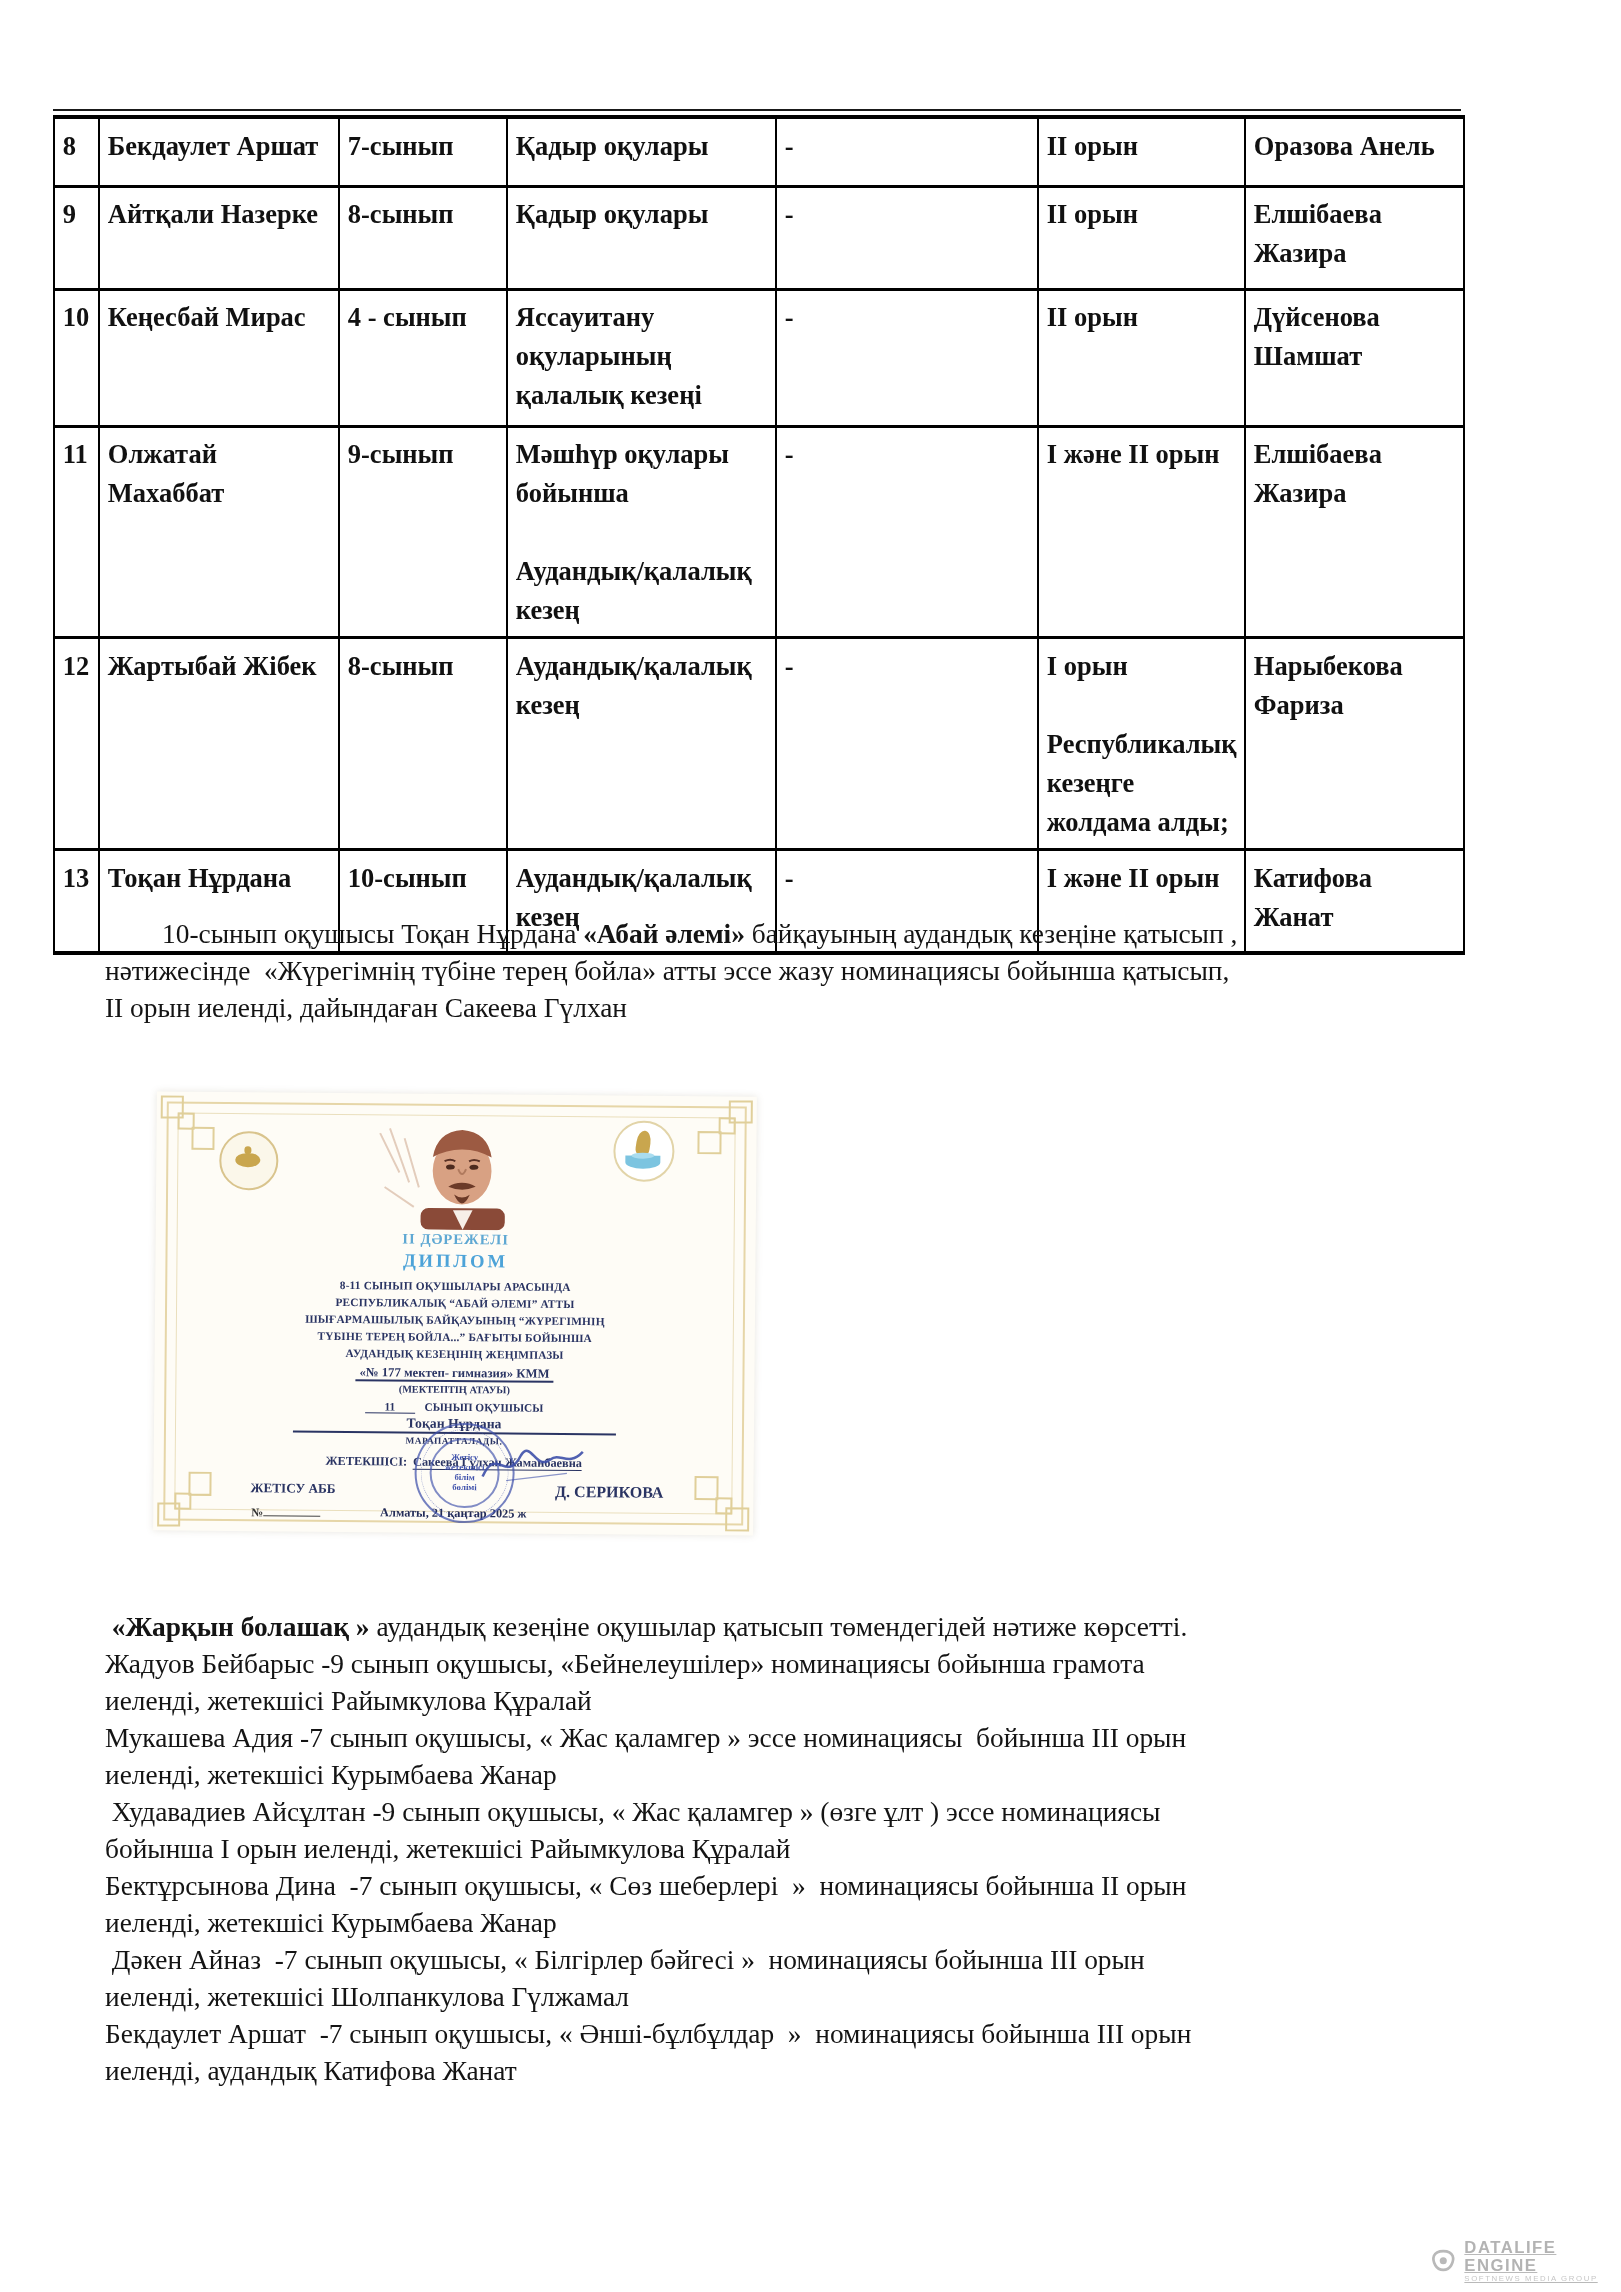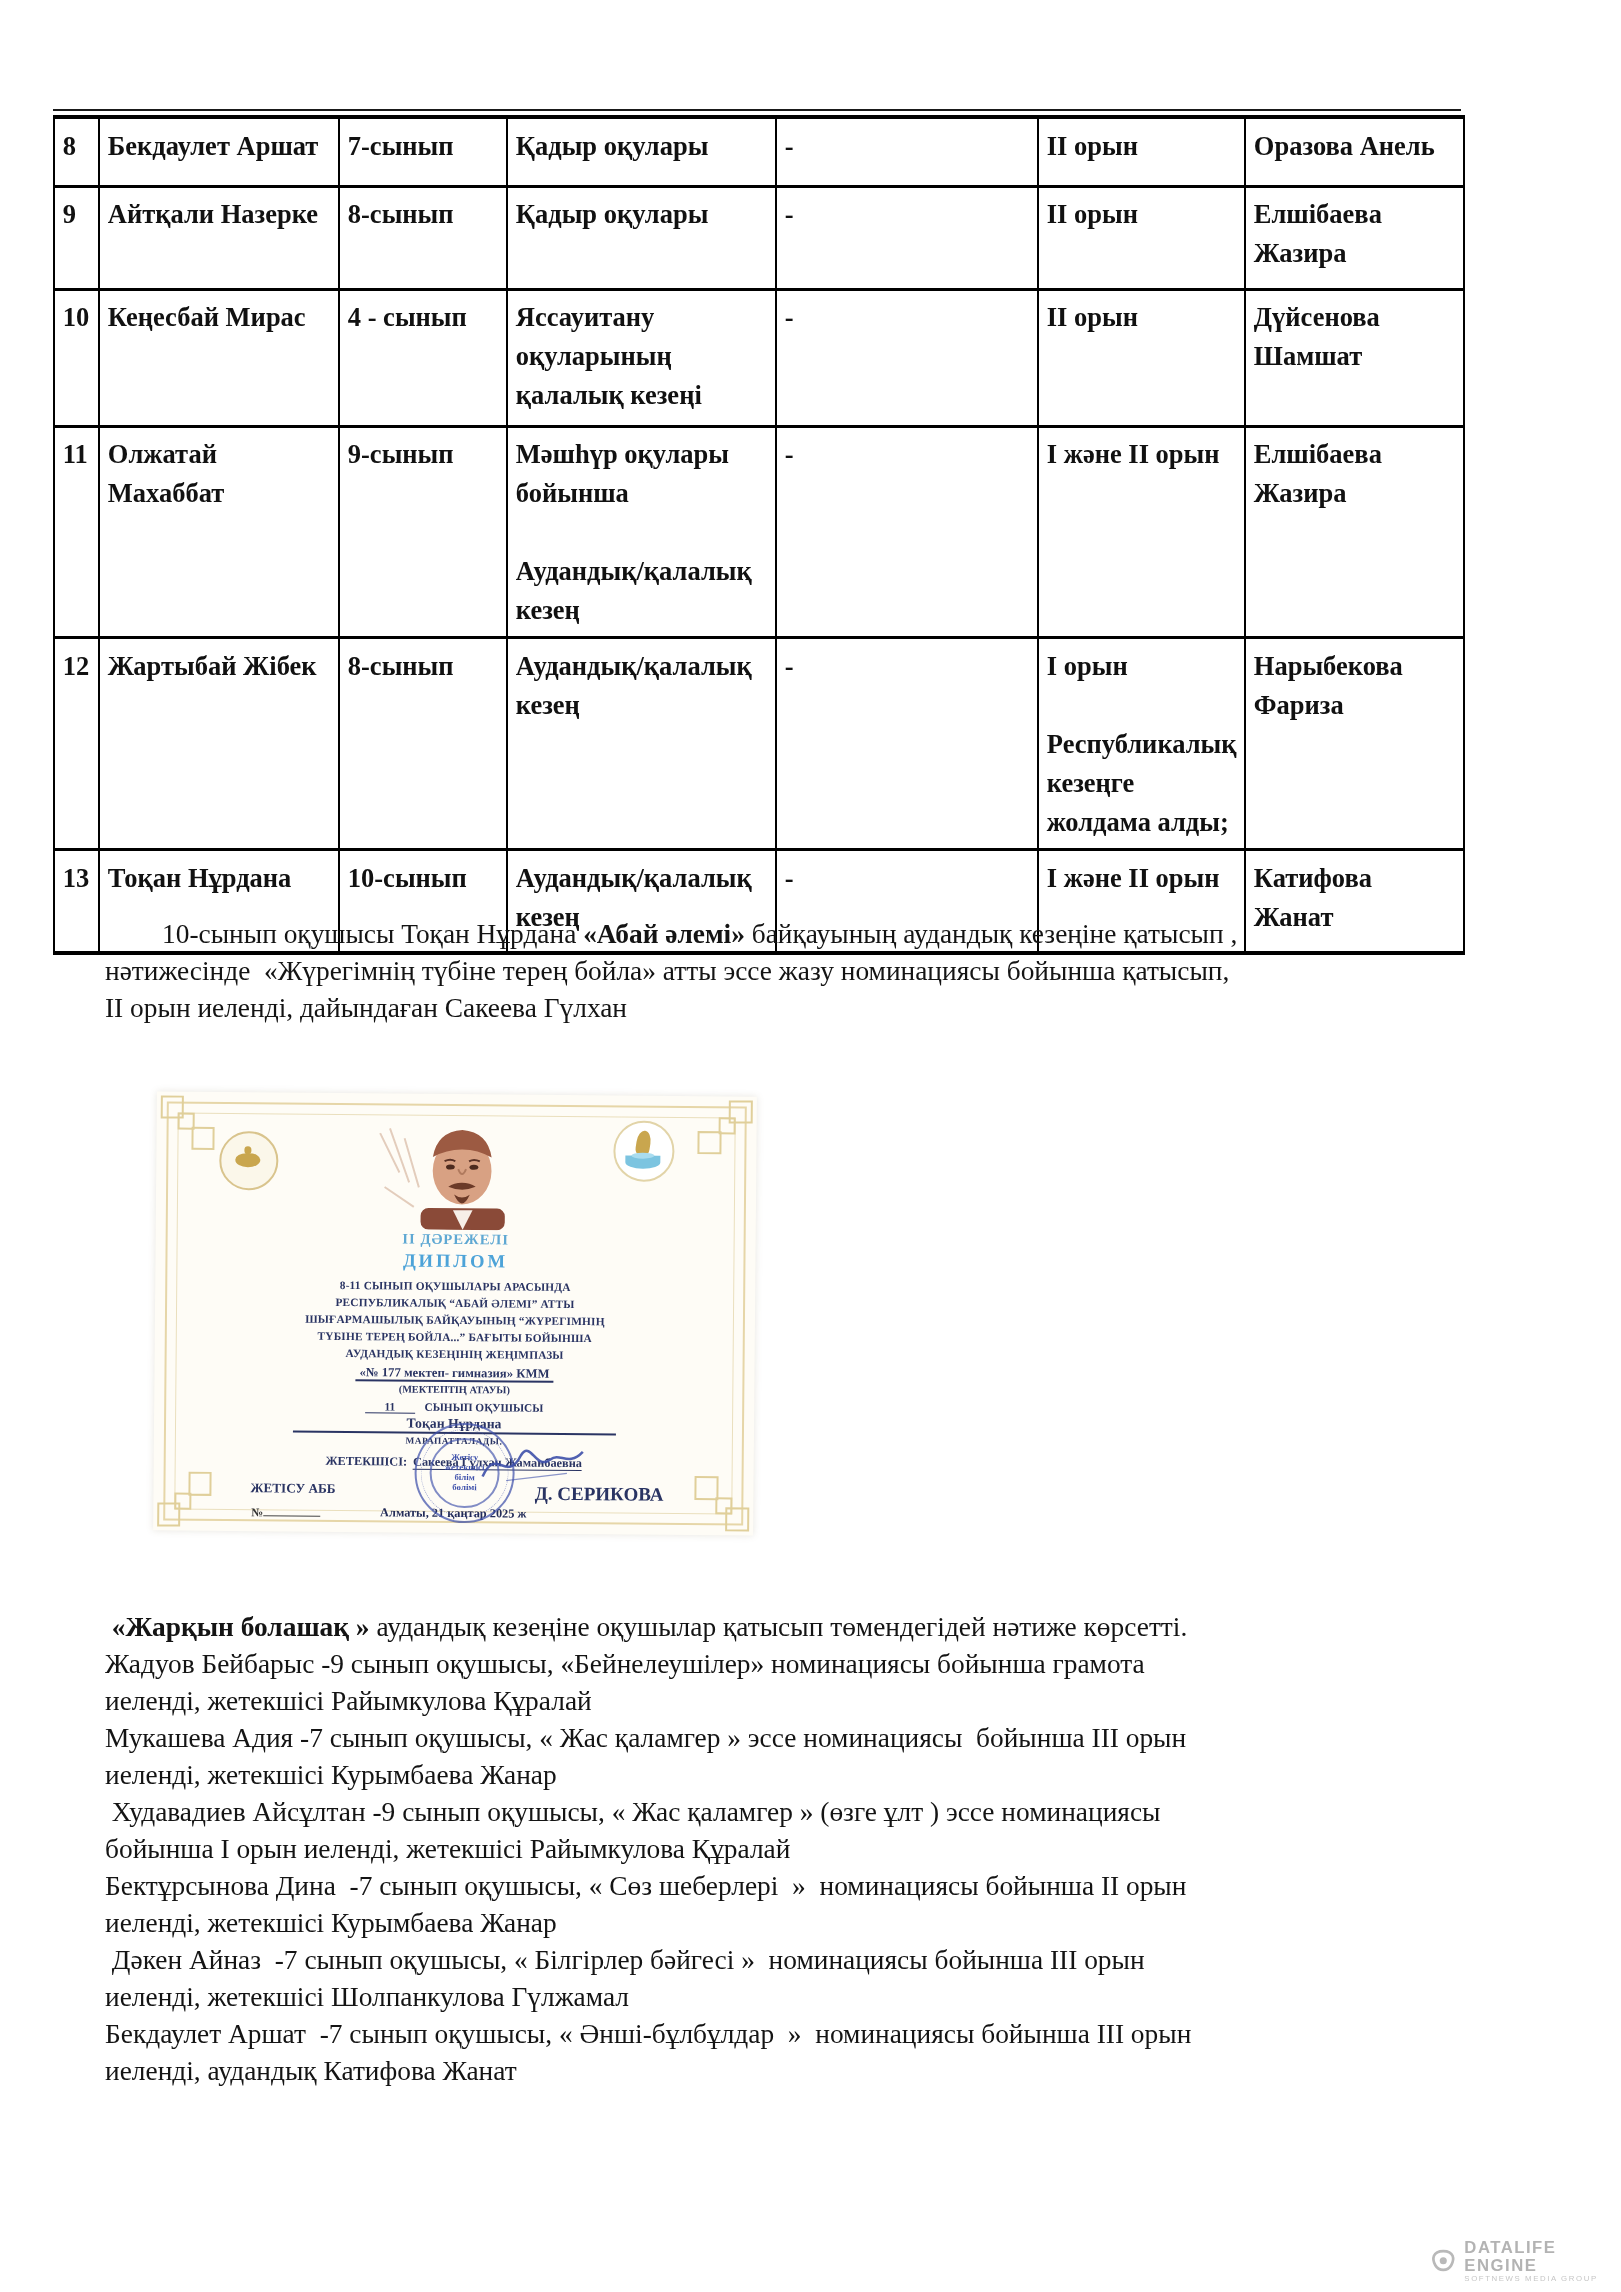--- a/index.html
+++ b/index.html
@@ -58,35 +58,35 @@
   .dp-caption{position:absolute;top:290px;width:100%;font-size:10.3px;}
   .dp-grade{position:absolute;top:307px;width:100%;font-size:11.3px;}
   .grade-blank{border-bottom:1.5px solid #2a3463;padding:0 19.6px;}
   .grade-rest{margin-left:9.8px;}
   .dp-name{position:absolute;top:322px;width:100%;font-size:13.7px;}
   .dp-name span{display:inline-block;min-width:323px;border-bottom:2px solid #2a3463;}
   .dp-award{position:absolute;top:342px;width:100%;font-size:9.3px;letter-spacing:0.5px;}
   .dp-supervisor{position:absolute;top:361px;width:100%;font-size:12.3px;}
   .sup-name{border-bottom:1.5px solid #2a3463;margin-left:5.9px;}
   .dp-org-left{position:absolute;left:61px;top:388px;font-size:13.2px;margin-left:36px;}
-  .dp-signer{position:absolute;right:90px;top:388px;font-size:19px;}
+  .dp-signer{position:absolute;right:90px;top:388px;font-size:16px;}
   .dp-date{position:absolute;top:412px;width:100%;font-size:12.3px;color:#232c58;}
   .dp-number{position:absolute;left:98px;top:413px;font-size:11.8px;color:#333;}
   .numline{display:inline-block;width:57px;border-bottom:1.5px solid #444;}
 
   .dp-stamp{position:absolute;left:261px;top:329px;width:96px;height:96px;border-radius:50%;
         border:2.9px solid rgba(62,80,170,0.72);display:flex;align-items:center;justify-content:center;}
   .dp-stamp::before{content:"";position:absolute;inset:12.7px;border-radius:50%;border:2px solid rgba(62,80,170,0.65);}
   .dp-stamp::after{content:"";position:absolute;inset:3.9px;border-radius:50%;border:1px dotted rgba(62,80,170,0.45);}
   .stamp-text{font-size:8.8px;line-height:9.8px;color:#3e50aa;white-space:pre-line;font-weight:bold;}
   .dp-sign{position:absolute;left:323px;top:345px;}
 
   
   .dl{position:absolute;left:1430px;top:2239px;display:flex;align-items:center;gap:7.8px;color:#b9b9b9;
-      font-family:"Liberation Sans","DejaVu Sans",sans-serif;}
+      font-family:"Liberation Sans","DejaVu Sans",sans-serif;text-decoration:underline;}
   .dl-brand{font-weight:bold;font-size:16.7px;letter-spacing:1.5px;color:#b3b3b3;line-height:17.6px;}
   .dl-sub{font-size:7.8px;letter-spacing:1.6px;color:#c6c6c6;line-height:9.8px;}
 </style>
 </head>
 <body>
 
 <div class="page">
 
   <div class="prev-edge"></div>
 

